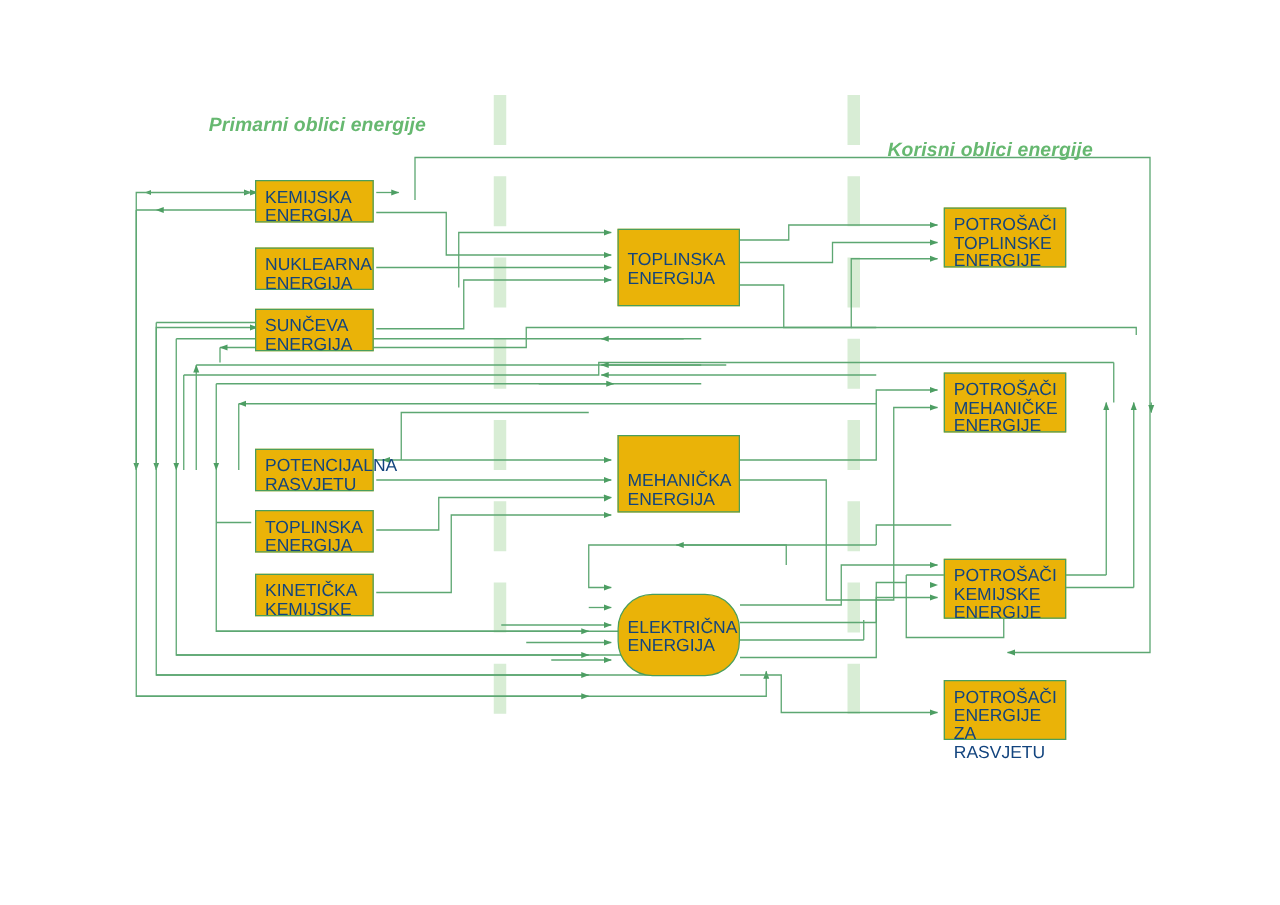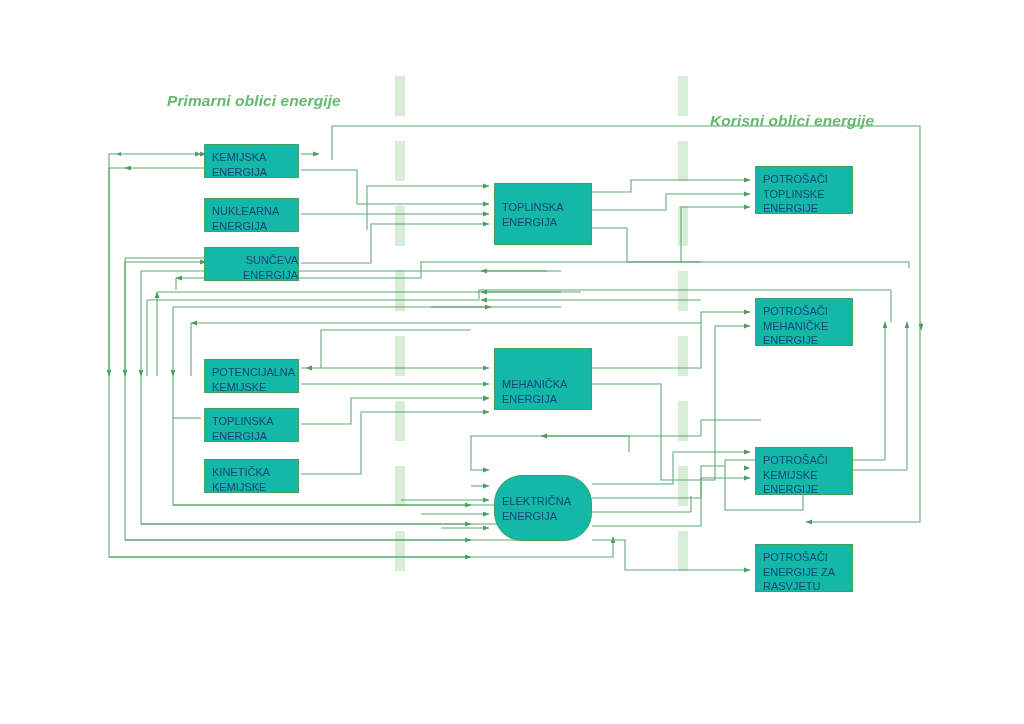--- a/index.html
+++ b/index.html
@@ -16,25 +16,25 @@
     font-family:"Liberation Sans", sans-serif;
     font-style:italic;font-weight:bold;
     font-size:15.5px;
     color:#66b870;
     white-space:nowrap;
     letter-spacing:0.1px;
   }
 
   .node{
     position:absolute;
-    background:#14b8a6;
+    background:#eab308;
     border:1.2px solid #4a9e5c;
     box-sizing:border-box;
     color:#12447e;
-    font-size:11px;
+    font-size:14px;
     line-height:14.6px;
     padding:5px 0 0 7px;
     font-family:"Liberation Sans", sans-serif;
     white-space:pre-line;
   }
 </style>
 </head>
 <body>
 
 <div id="stage">
@@ -186,25 +186,25 @@
 
   <div class="col-head" style="left:166px;top:92px;">Primarni oblici energije</div>
   <div class="col-head" style="left:709px;top:92px;margin-top:20px;">Korisni oblici energije</div>
 
   <div class="node" style="left:203px;top:144px;width:95px;height:34px;">KEMIJSKA
 ENERGIJA</div>
 
   <div class="node" style="left:203px;top:198px;width:95px;height:34px;">NUKLEARNA
 ENERGIJA</div>
 
-  <div class="node" style="left:203px;top:247px;width:95px;height:34px;text-align:right;">SUNČEVA
+  <div class="node" style="left:203px;top:247px;width:95px;height:34px;">SUNČEVA
 ENERGIJA</div>
 
   <div class="node" style="left:203px;top:359px;width:95px;height:34px;">POTENCIJALNA
-KEMIJSKE</div>
+RASVJETU</div>
 
   <div class="node" style="left:203px;top:408px;width:95px;height:34px;">TOPLINSKA
 ENERGIJA</div>
 
   <div class="node" style="left:203px;top:459px;width:95px;height:34px;">KINETIČKA
 KEMIJSKE</div>
 
   <div class="node" style="left:493px;top:183px;width:98px;height:62px;padding-top:16px;">TOPLINSKA
 ENERGIJA</div>
 

